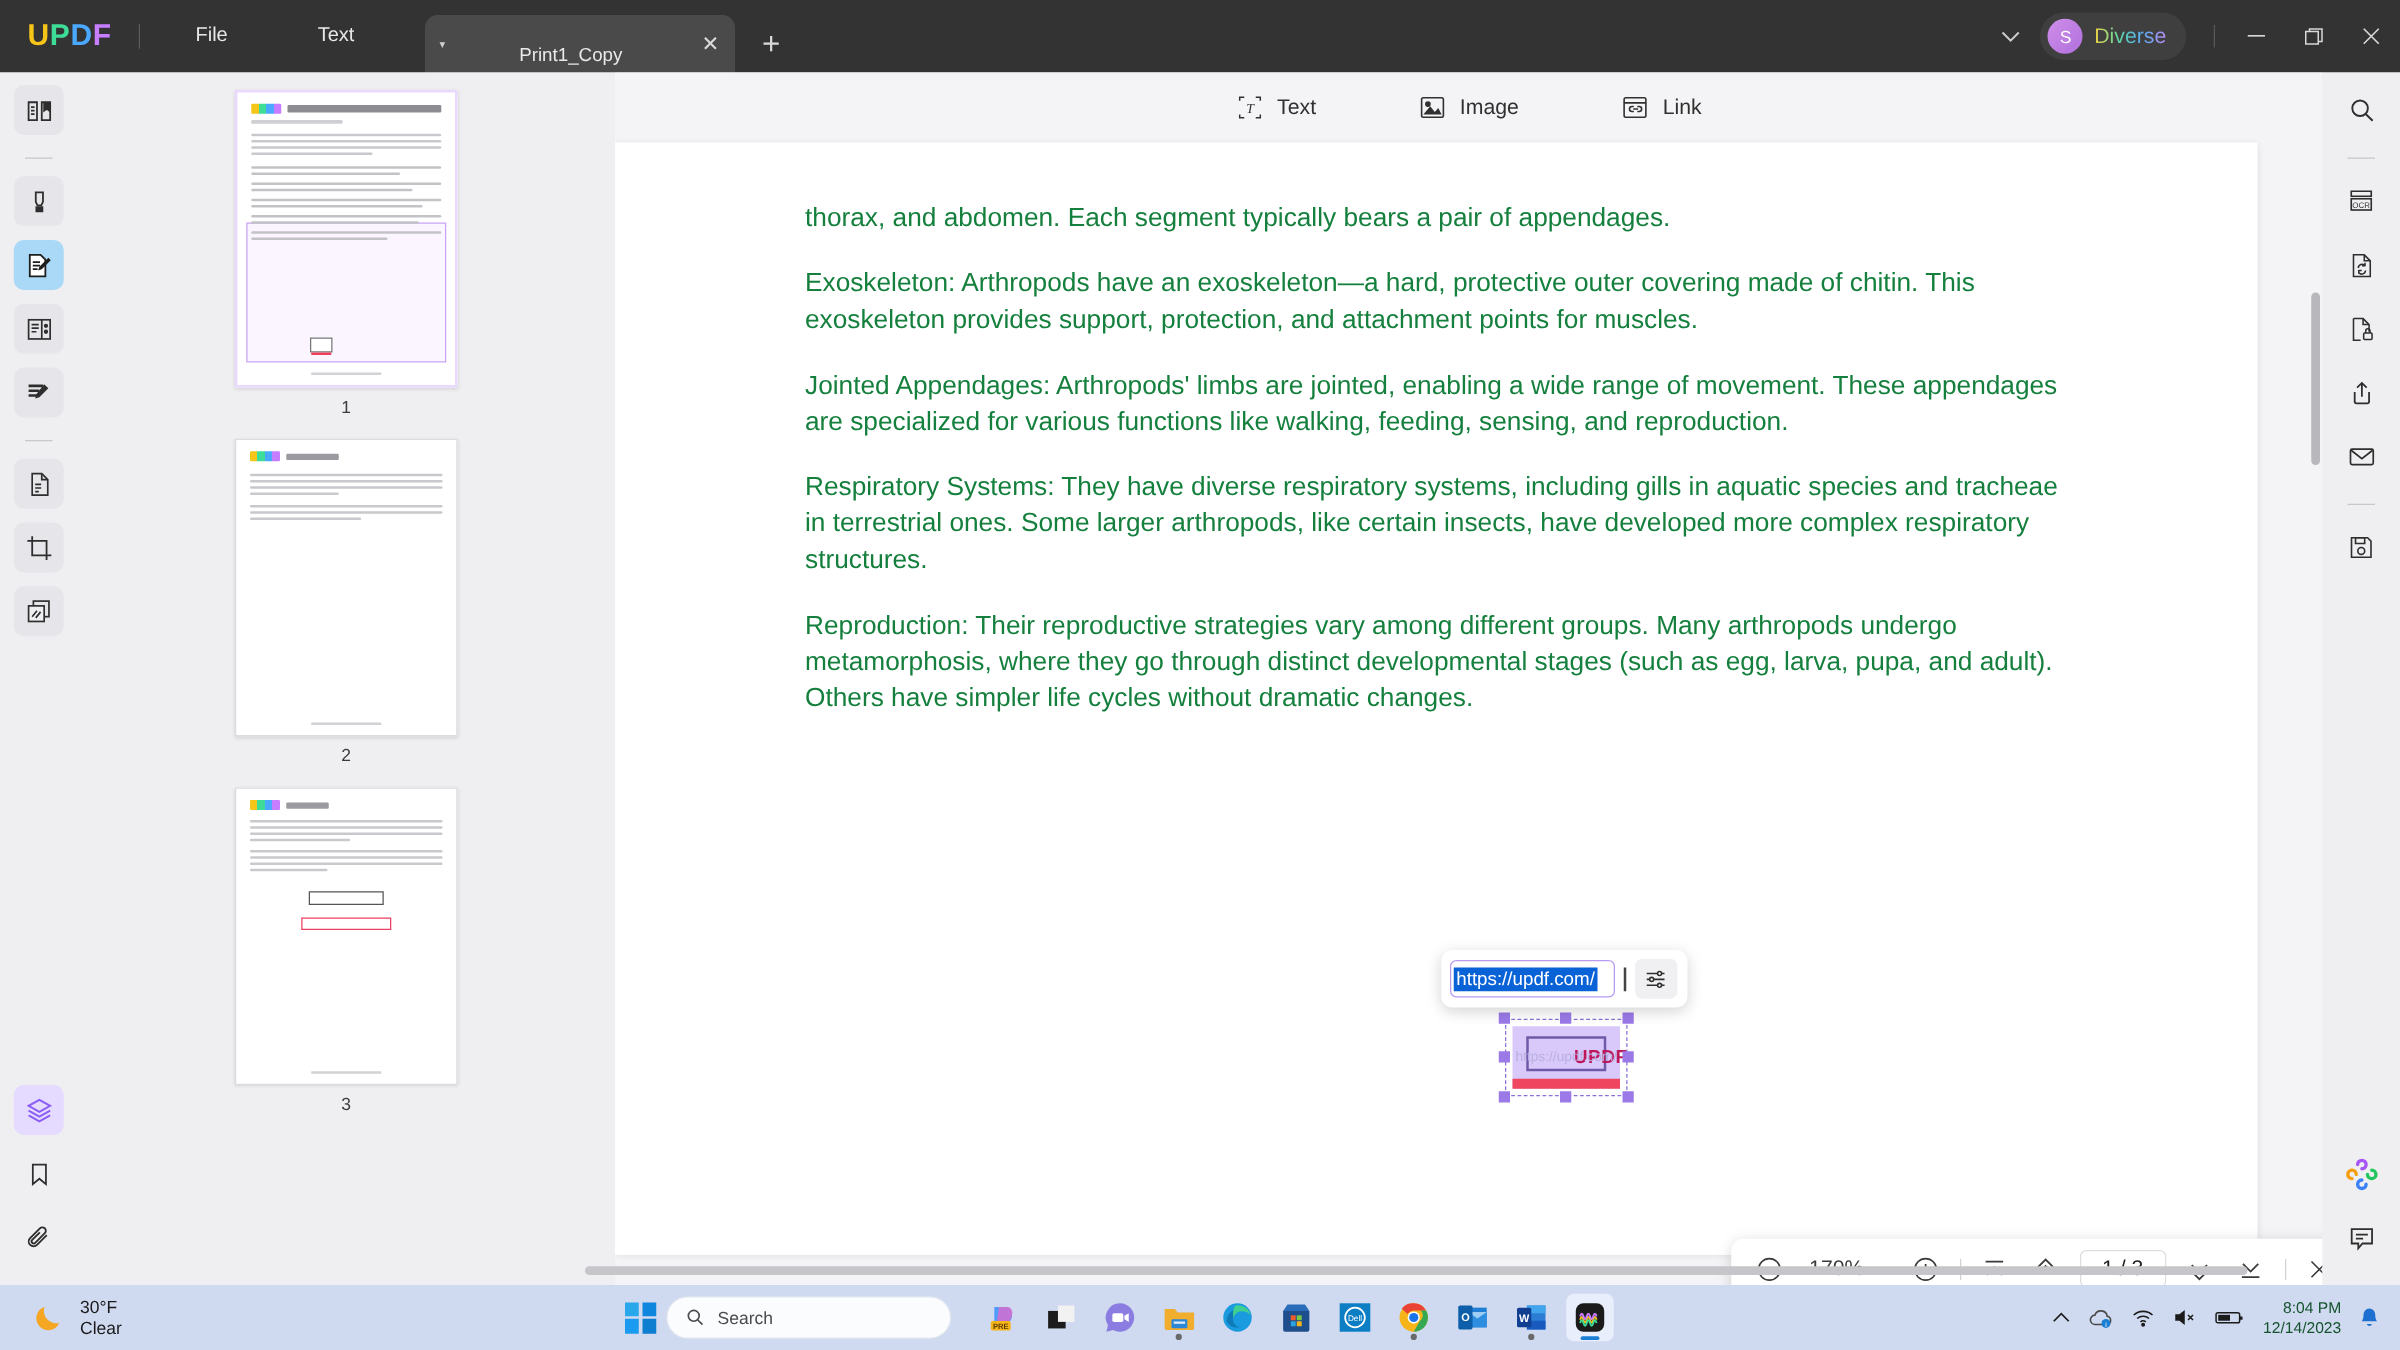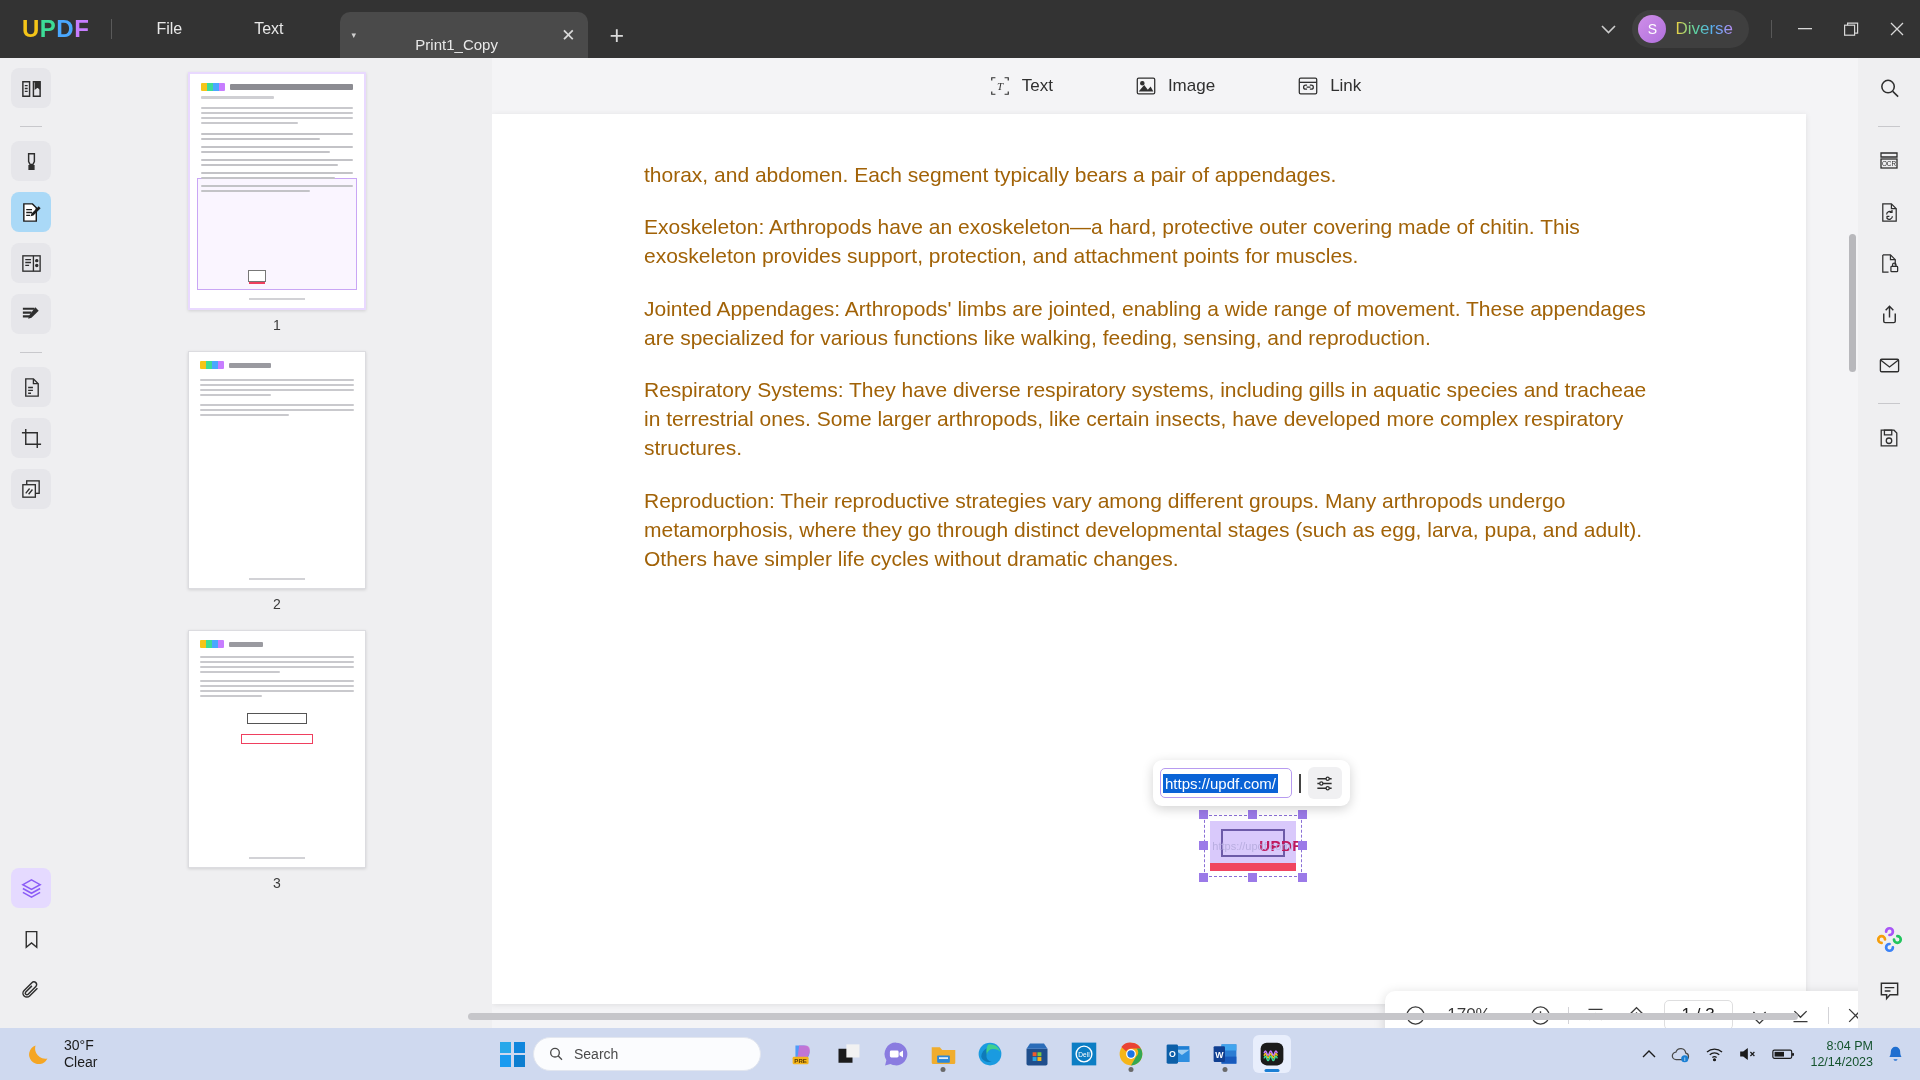--- a/index.html
+++ b/index.html
@@ -108,21 +108,21 @@
     position:absolute;top:0;left:0;width:100%;height:56px;background:#f4f4f6;
     display:flex;align-items:center;justify-content:center;gap:62px;
   }
   .sb-item{ display:flex;align-items:center;gap:11px;font-size:17px;color:#303030;
             cursor:pointer;padding:5px 10px;border-radius:6px; }
 
   .page{
     position:absolute;top:56px;left:0px;width:1314px;height:890px;background:#fff;
     box-shadow:0 1px 6px rgba(0,0,0,.09); padding:46px 152px 0 152px;
   }
-  .ptext{ font-size:21px;line-height:1.39;color:#a16207;margin-bottom:23px;
+  .ptext{ font-size:21px;line-height:1.39;color:#15803d;margin-bottom:23px;
           font-family:"Liberation Sans", sans-serif; }
   .ptext.first{ margin-bottom:23px; }
 
   
   .linkobj{ position:absolute; left:712px; top:757px; width:98px;height:62px; }
   .linkobj .dash{ position:absolute;inset:0;border:1.5px dashed #8a6fd6; }
   .linkobj .fill{ position:absolute;left:6px;top:6px;right:6px;bottom:6px;background:#d9c9fb; }
   .linkobj .inner{ position:absolute;left:17px;top:14px;right:17px;bottom:20px;border:2.5px solid #6d5aa8; }
   .linkobj .updf{ position:absolute;left:0;right:0;top:22px;text-align:right;
                   font-size:15px;font-weight:bold;color:#be185d;letter-spacing:.5px; }

